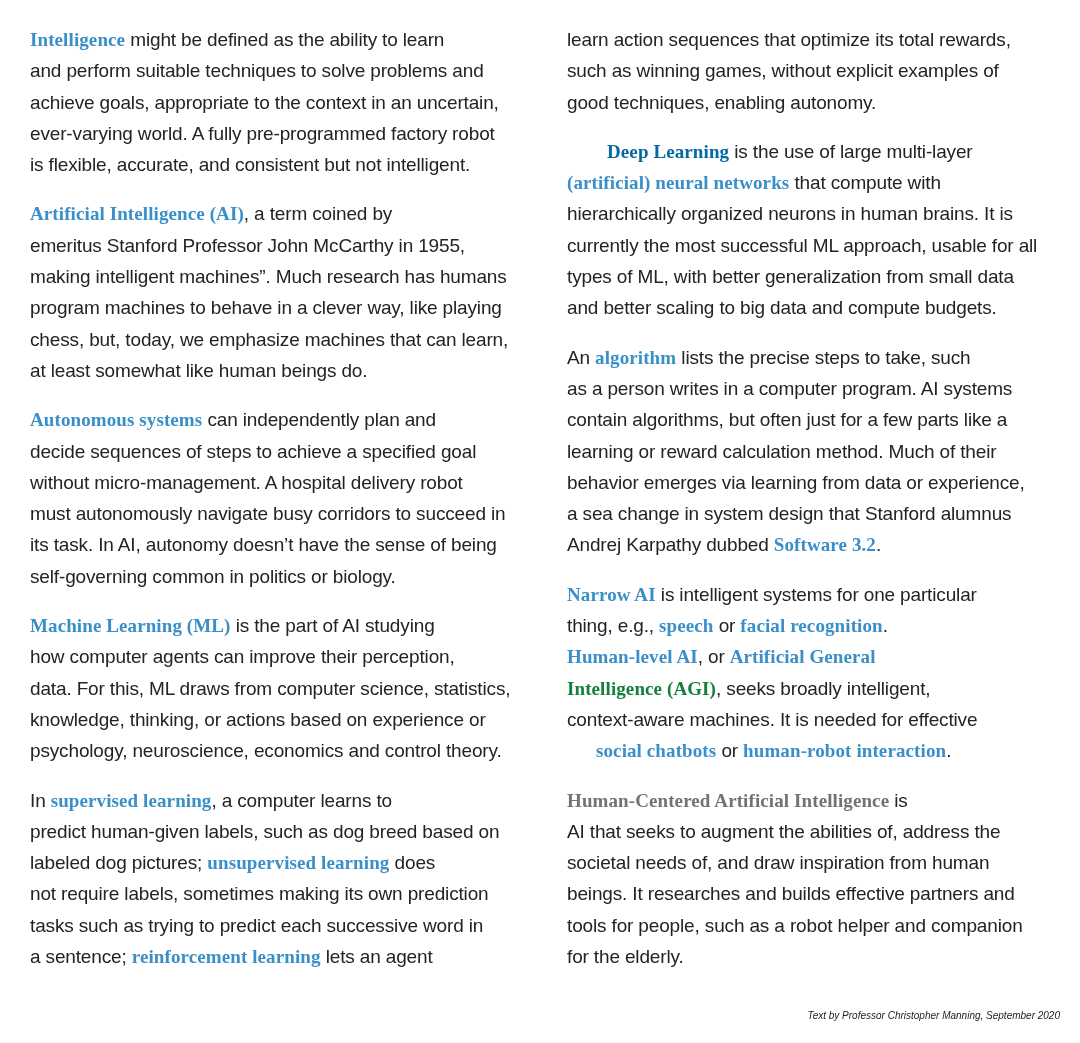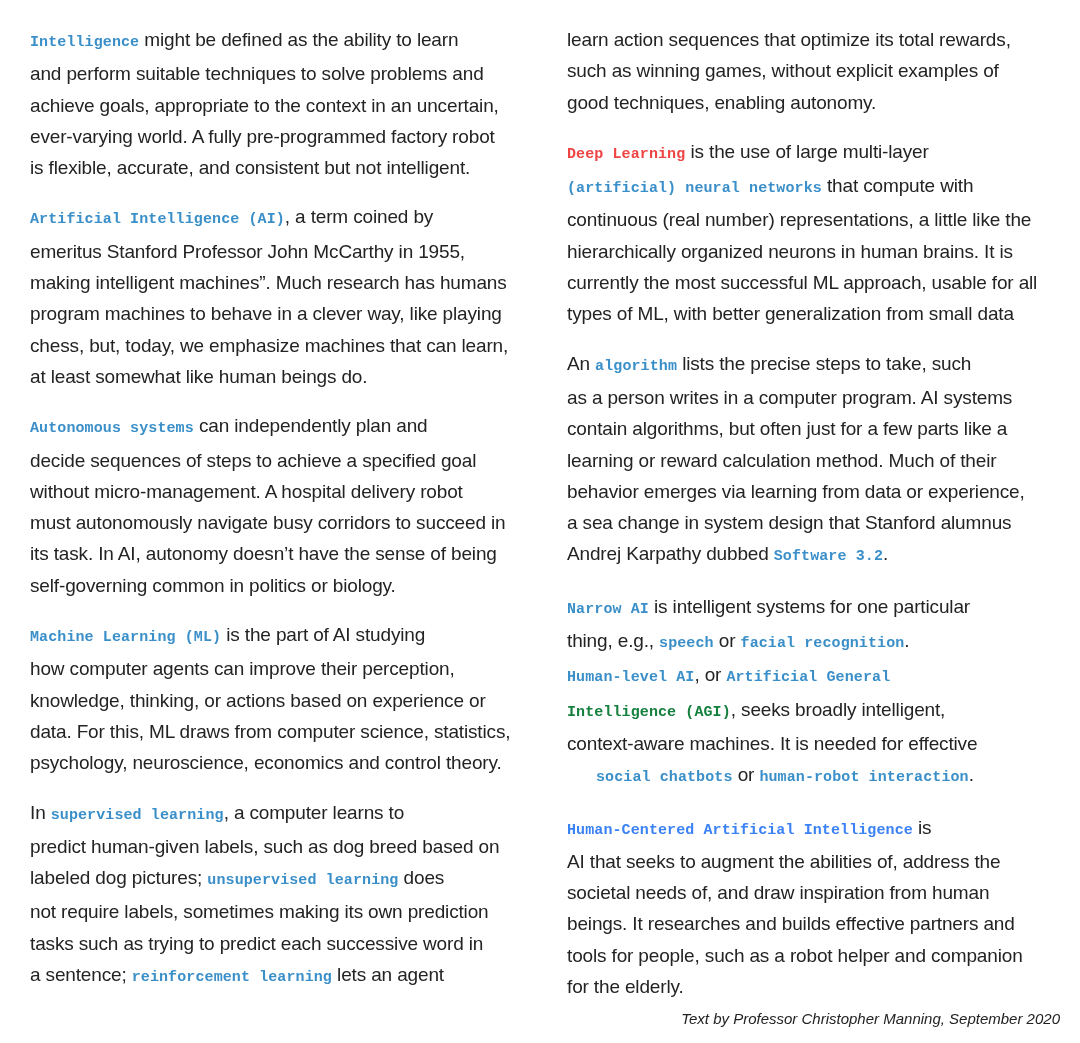--- a/index.html
+++ b/index.html
@@ -13,29 +13,29 @@
   .col-right { left: 567px; width: 495px; }
   .para {
     margin: 0 0 18px 0;
     font-size: 19px;
     line-height: 31.3px;
     letter-spacing: -0.15px;
   }
   .col-right .para:first-child { margin-bottom: 18px; }
   .term {
     color: #3a8fc9;
-    font-family: Liberation Mono, monospace;
+    font-family: Liberation Serif, serif;
     font-weight: bold;
-    font-size: 15px;
+    font-size: 19px;
     letter-spacing: 0.1px;
     text-align: right;
   }
   .credit {
     position: absolute; right: 20px; top: 1010px;
-    font-style: italic; font-size: 15px; color: #222;
+    font-style: italic; font-size: 10px; color: #222;
   }
   .line { display: block; white-space: nowrap; }
 </style>
 </head>
 <body>
 
 <div class="col col-left" id="col-left">
     <p class="para">
       <span class="line"><span class="term" style="color: rgb(58, 143, 201);">Intelligence</span><span> might be defined as the ability to learn</span></span>
       <span class="line"><span>and perform suitable techniques to solve problems and</span></span>
@@ -55,66 +55,66 @@
       <span class="line"><span class="term" style="color: rgb(58, 143, 201);">Autonomous systems</span><span> can independently plan and</span></span>
       <span class="line"><span>decide sequences of steps to achieve a specified goal</span></span>
       <span class="line"><span>without micro-management. A hospital delivery robot</span></span>
       <span class="line"><span>must autonomously navigate busy corridors to succeed in</span></span>
       <span class="line"><span>its task. In AI, autonomy doesn’t have the sense of being</span></span>
       <span class="line"><span>self-governing common in politics or biology.</span></span>
     </p>
     <p class="para">
       <span class="line"><span class="term" style="color: rgb(58, 143, 201);">Machine Learning (ML)</span><span> is the part of AI studying</span></span>
       <span class="line"><span>how computer agents can improve their perception,</span></span>
+      <span class="line"><span>data. For this, ML draws from computer science, statistics,</span></span>
       <span class="line"><span>knowledge, thinking, or actions based on experience or</span></span>
-      <span class="line"><span>data. For this, ML draws from computer science, statistics,</span></span>
       <span class="line"><span>psychology, neuroscience, economics and control theory.</span></span>
     </p>
     <p class="para">
       <span class="line"><span>In </span><span class="term" style="color: rgb(58, 143, 201);">supervised learning</span><span>, a computer learns to</span></span>
       <span class="line"><span>predict human-given labels, such as dog breed based on</span></span>
       <span class="line"><span>labeled dog pictures; </span><span class="term" style="color: rgb(58, 143, 201);">unsupervised learning</span><span> does</span></span>
       <span class="line"><span>not require labels, sometimes making its own prediction</span></span>
       <span class="line"><span>tasks such as trying to predict each successive word in</span></span>
       <span class="line"><span>a sentence; </span><span class="term" style="color: rgb(58, 143, 201);">reinforcement learning</span><span> lets an agent</span></span>
     </p>
   </div>
 <div class="col col-right" id="col-right">
     <p class="para">
       <span class="line"><span>learn action sequences that optimize its total rewards,</span></span>
       <span class="line"><span>such as winning games, without explicit examples of</span></span>
       <span class="line"><span>good techniques, enabling autonomy.</span></span>
     </p>
     <p class="para">
-      <span class="line"><span class="term" style="color: #ef4444;">Deep Learning</span><span> is the use of large multi-layer</span></span>
+      <span class="line"><span class="term" style="color: #0369a1; margin-left: 40px;">Deep Learning</span><span> is the use of large multi-layer</span></span>
       <span class="line"><span class="term" style="color: rgb(58, 143, 201);">(artificial) neural networks</span><span> that compute with</span></span>
-      <span class="line"><span>continuous (real number) representations, a little like the</span></span>
       <span class="line"><span>hierarchically organized neurons in human brains. It is</span></span>
       <span class="line"><span>currently the most successful ML approach, usable for all</span></span>
       <span class="line"><span>types of ML, with better generalization from small data</span></span>
+      <span class="line"><span>and better scaling to big data and compute budgets.</span></span>
     </p>
     <p class="para">
       <span class="line"><span>An </span><span class="term" style="color: rgb(58, 143, 201);">algorithm</span><span> lists the precise steps to take, such</span></span>
       <span class="line"><span>as a person writes in a computer program. AI systems</span></span>
       <span class="line"><span>contain algorithms, but often just for a few parts like a</span></span>
       <span class="line"><span>learning or reward calculation method. Much of their</span></span>
       <span class="line"><span>behavior emerges via learning from data or experience,</span></span>
       <span class="line"><span>a sea change in system design that Stanford alumnus</span></span>
       <span class="line"><span>Andrej Karpathy dubbed </span><span class="term" style="color: rgb(58, 143, 201);">Software 3.2</span><span>.</span></span>
     </p>
     <p class="para">
       <span class="line"><span class="term" style="color: rgb(58, 143, 201);">Narrow AI</span><span> is intelligent systems for one particular</span></span>
       <span class="line"><span>thing, e.g., </span><span class="term" style="color: rgb(58, 143, 201);">speech</span><span> or </span><span class="term" style="color: rgb(58, 143, 201);">facial recognition</span><span>.</span></span>
       <span class="line"><span class="term" style="color: rgb(58, 143, 201);">Human-level AI</span><span>, or </span><span class="term" style="color: rgb(58, 143, 201);">Artificial General</span></span>
       <span class="line"><span class="term" style="color: #15803d;">Intelligence (AGI)</span><span>, seeks broadly intelligent,</span></span>
       <span class="line"><span>context-aware machines. It is needed for effective</span></span>
       <span class="line"><span class="term" style="color: rgb(58, 143, 201); margin-left: 29px;">social chatbots</span><span> or </span><span class="term" style="color: rgb(58, 143, 201);">human-robot interaction</span><span>.</span></span>
     </p>
     <p class="para">
-      <span class="line"><span class="term" style="color: #3b82f6; margin-top: 12px;">Human-Centered Artificial Intelligence</span><span> is</span></span>
+      <span class="line"><span class="term" style="color: #737373; margin-top: 12px;">Human-Centered Artificial Intelligence</span><span> is</span></span>
       <span class="line"><span>AI that seeks to augment the abilities of, address the</span></span>
       <span class="line"><span>societal needs of, and draw inspiration from human</span></span>
       <span class="line"><span>beings. It researches and builds effective partners and</span></span>
       <span class="line"><span>tools for people, such as a robot helper and companion</span></span>
       <span class="line"><span>for the elderly.</span></span>
     </p>
   </div>
 <div class="credit">Text by Professor Christopher Manning, September 2020</div>
 
 </body></html>

